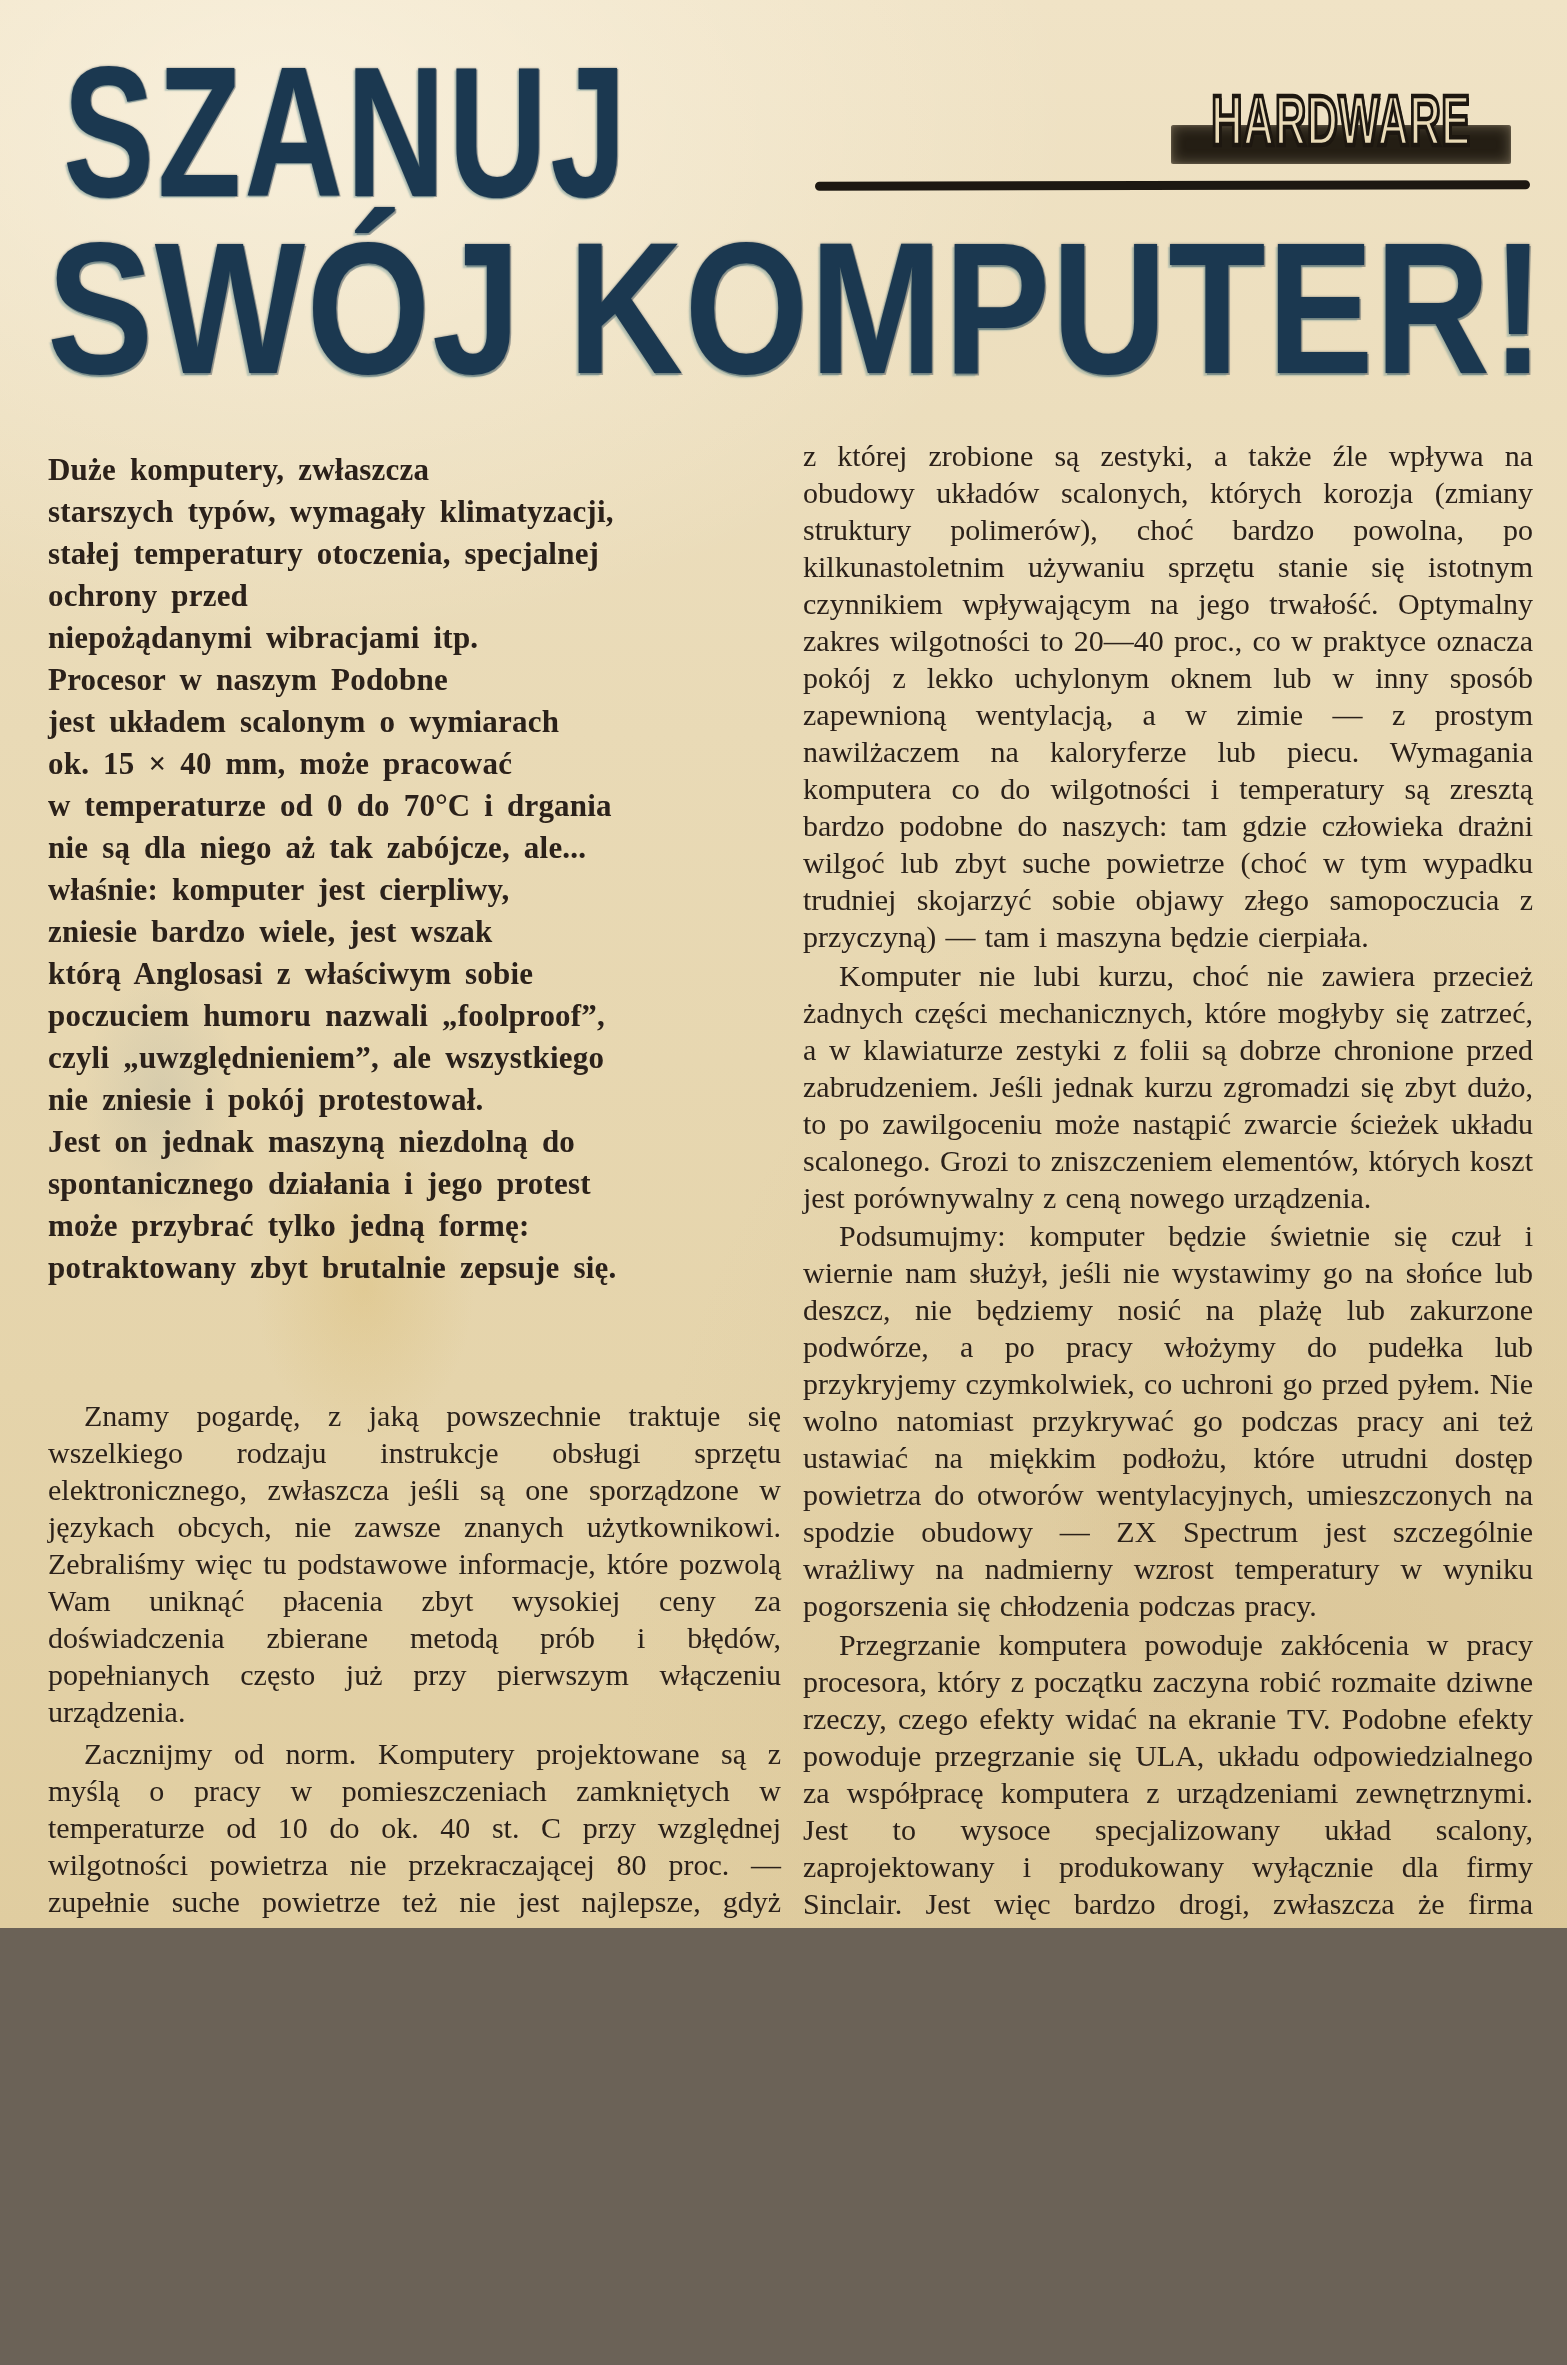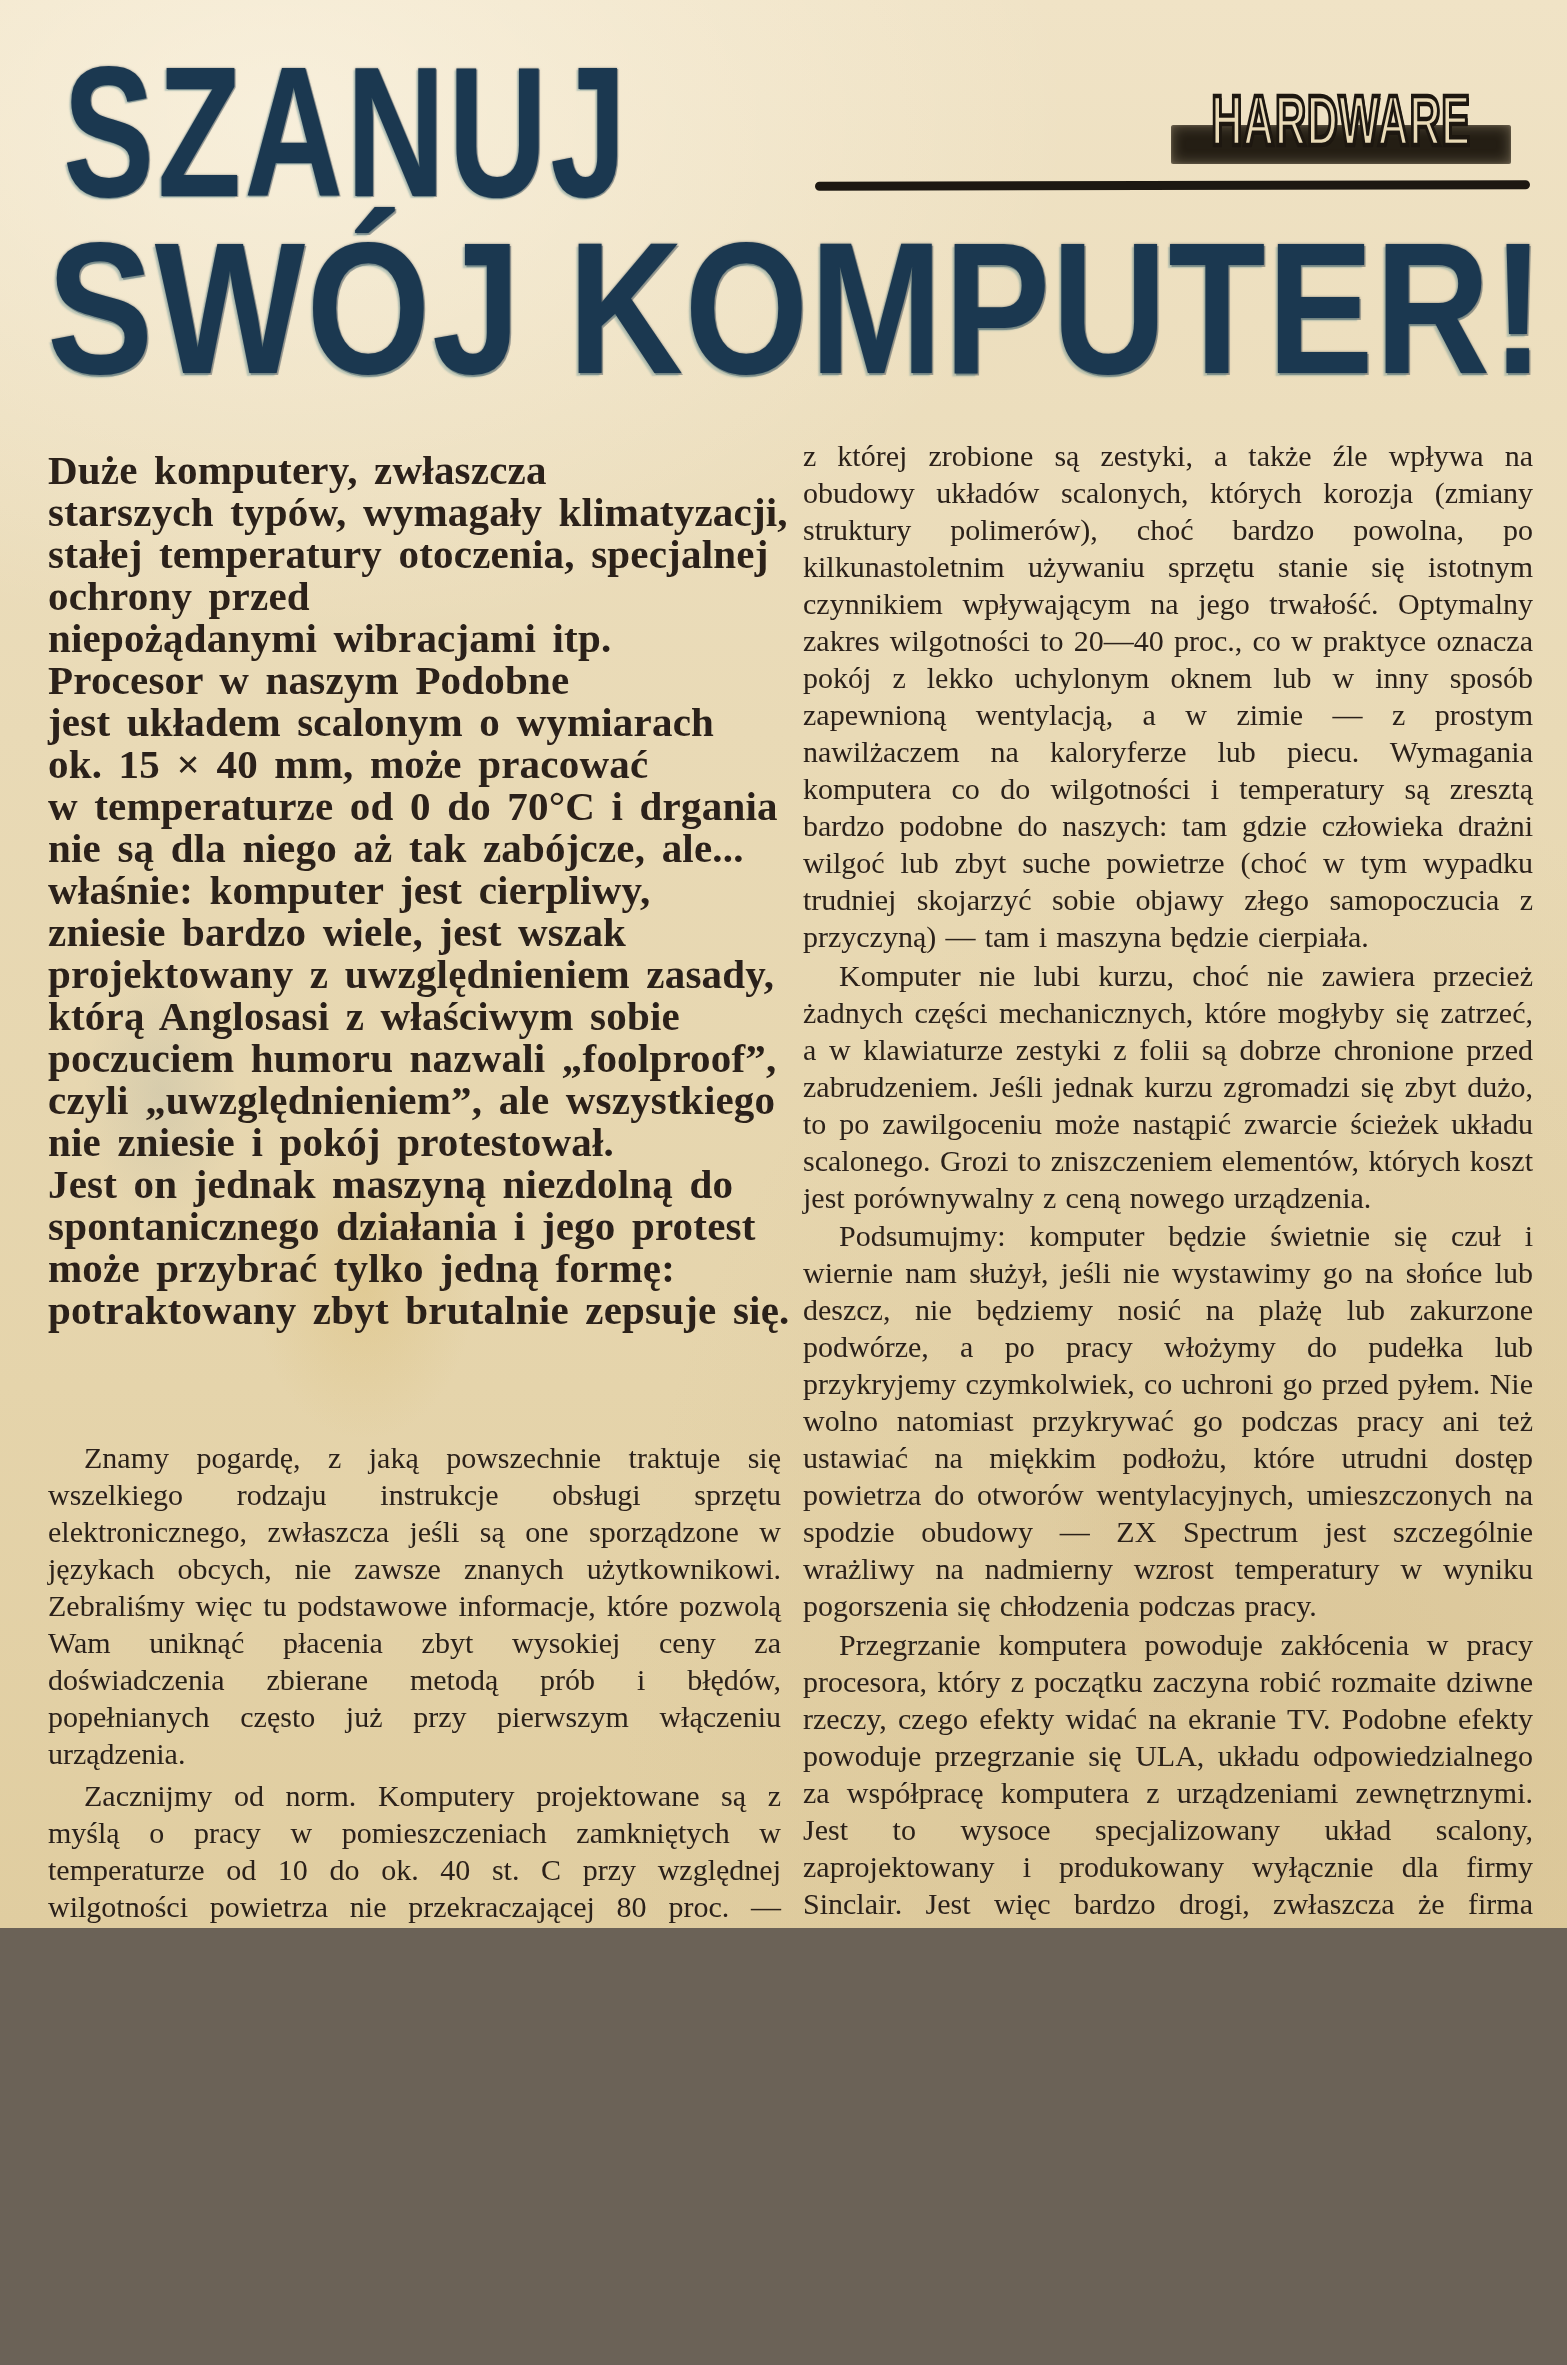--- a/index.html
+++ b/index.html
@@ -83,21 +83,21 @@
     transform: rotate(-0.12deg);
   }
 
   
   .col { position: absolute; }
   .col-left  { left: 48px;  top: 449px; width: 733px; }
   .col-right { left: 803px; top: 437px; width: 730px; }
 
   .lead {
     font-weight: bold;
-    font-size: 41px;
+    font-size: 31px;
     line-height: 42px;
     word-spacing: 6px;
     letter-spacing: 0.2px;
   }
   .lead-line { white-space: nowrap; }
 
   .body-par {
     margin: 0;
     font-size: 30px;
     line-height: 37px;
@@ -145,21 +145,20 @@
       <div class="lead-line">stałej temperatury otoczenia, specjalnej</div>
       <div class="lead-line">ochrony przed</div>
       <div class="lead-line">niepożądanymi wibracjami itp.</div>
       <div class="lead-line">Procesor w naszym Podobne</div>
       <div class="lead-line">jest układem scalonym o wymiarach</div>
       <div class="lead-line">ok. 15 × 40 mm, może pracować</div>
       <div class="lead-line">w temperaturze od 0 do 70°C i drgania</div>
       <div class="lead-line">nie są dla niego aż tak zabójcze, ale...</div>
       <div class="lead-line">właśnie: komputer jest cierpliwy,</div>
       <div class="lead-line">zniesie bardzo wiele, jest wszak</div>
-      <div class="lead-line">projektowany z uwzględnieniem zasady,</div>
       <div class="lead-line">którą Anglosasi z właściwym sobie</div>
       <div class="lead-line">poczuciem humoru nazwali „foolproof”,</div>
       <div class="lead-line">czyli „uwzględnieniem”, ale wszystkiego</div>
       <div class="lead-line">nie zniesie i pokój protestował.</div>
       <div class="lead-line">Jest on jednak maszyną niezdolną do</div>
       <div class="lead-line">spontanicznego działania i jego protest</div>
       <div class="lead-line">może przybrać tylko jedną formę:</div>
       <div class="lead-line">potraktowany zbyt brutalnie zepsuje się.</div>
     </div>
     <p class="body-par indent gap-large">Znamy pogardę, z jaką powszechnie traktuje się wszelkiego rodzaju instrukcje obsługi sprzętu elektronicznego, zwłaszcza jeśli są one sporządzone w językach obcych, nie zawsze znanych użytkownikowi. Zebraliśmy więc tu podstawowe informacje, które pozwolą Wam uniknąć płacenia zbyt wysokiej ceny za doświadczenia zbierane metodą prób i błędów, popełnianych często już przy pierwszym włączeniu urządzenia.</p>

